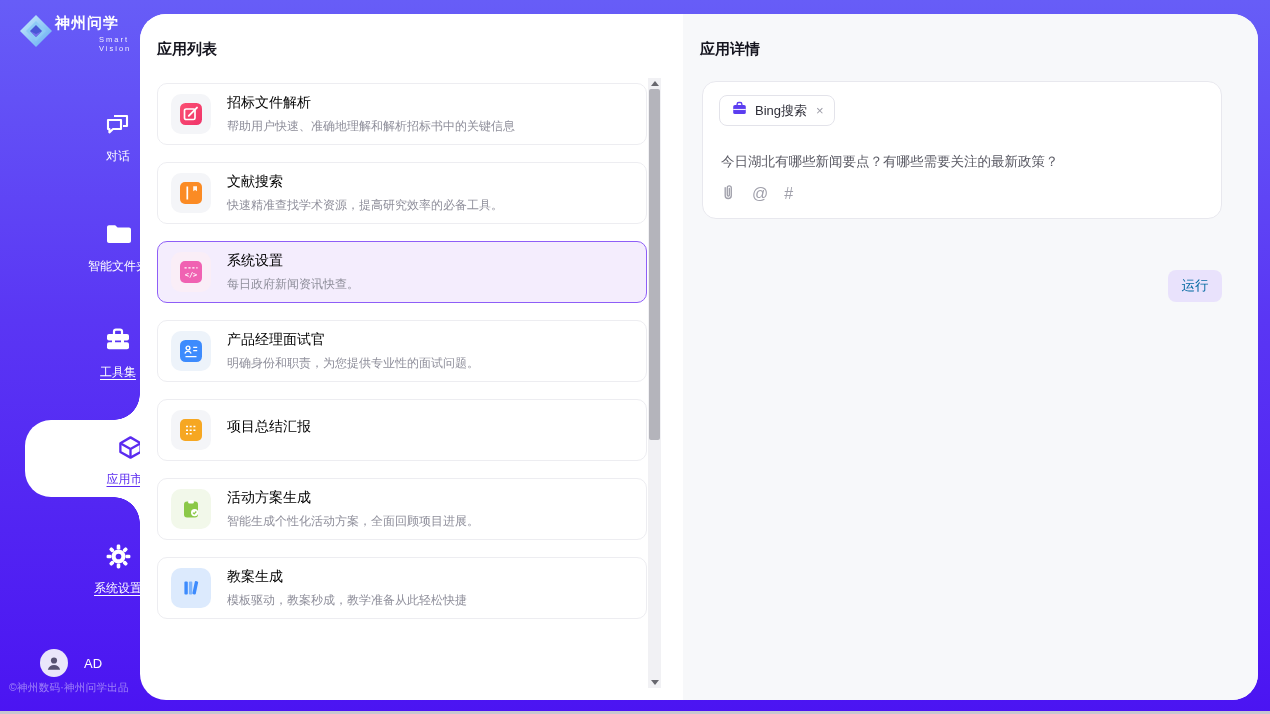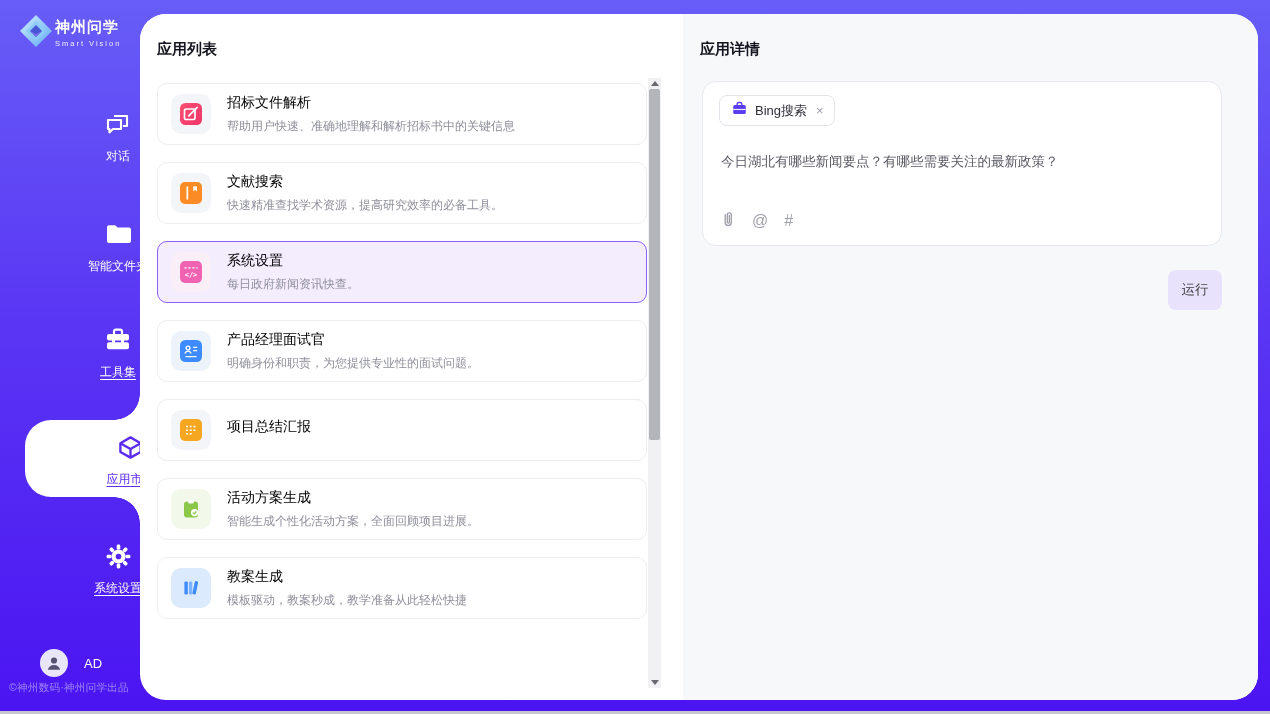--- a/index.html
+++ b/index.html
@@ -6,21 +6,21 @@
   html,body { width:1270px; height:714px; overflow:hidden; }
   body { font-family:"Liberation Sans","DejaVu Sans",sans-serif; }
   .canvas { position:relative; width:1270px; height:714px;
             background:linear-gradient(180deg,#675df7 0%,#5a36f4 45%,#4b14f2 100%); }
   .bottom-edge { position:absolute; left:0; bottom:0; width:100%; height:3px; background:#c7c7d0; }
 
   
   .sidebar { position:absolute; left:0; top:0; width:140px; height:714px; }
   .logo { position:absolute; left:18px; top:13px; display:flex; align-items:center; gap:1px; }
   .logo-name { color:#fff; font-size:15px; font-weight:bold; letter-spacing:1px; }
-  .logo-sub  { color:rgba(255,255,255,.9); font-size:7.5px; letter-spacing:2px; margin-top:2px; }
+  .logo-sub  { color:rgba(255,255,255,.9); font-size:7.5px; letter-spacing:2px; margin-top:2px;margin-left:44px; }
   .nav-item { position:absolute; left:0; width:140px; display:flex; flex-direction:column;
               align-items:center; gap:6px; color:#fff; cursor:pointer;margin-left:48px; }
   .nav-label { font-size:12px; color:#fff; }
   .nav-label.u { text-decoration:underline; text-underline-offset:3px; }
   .bump { position:absolute; left:25px; top:420px; width:115px; height:77px; background:#ffffff;
           border-radius:26px 0 0 26px; }
   .bump::before { content:""; position:absolute; right:0; top:-26px; width:26px; height:26px;
           background:radial-gradient(circle at 0 0, rgba(255,255,255,0) 25.5px, #ffffff 26px); }
   .bump::after  { content:""; position:absolute; right:0; bottom:-26px; width:26px; height:26px;
           background:radial-gradient(circle at 0 100%, rgba(255,255,255,0) 25.5px, #ffffff 26px); }
@@ -61,33 +61,33 @@
   .sb-up { top:0; } .sb-down { bottom:0; }
   .tri-up { width:0; height:0; border-left:4px solid transparent; border-right:4px solid transparent;
             border-bottom:5px solid #68686f; }
   .tri-down { width:0; height:0; border-left:4px solid transparent; border-right:4px solid transparent;
             border-top:5px solid #68686f; }
   .sb-thumb { position:absolute; left:1px; top:11px; width:11px; height:351px; background:#b4b4bb;
               border-radius:2px; cursor:pointer; }
 
   
   .detail-panel { position:absolute; left:543px; top:0; width:575px; height:686px; background:#f7f8fa; }
-  .detail-card { position:absolute; left:19px; top:67px; width:520px; height:165px; background:#fff;
+  .detail-card { position:absolute; left:19px; top:67px; width:520px; height:138px; background:#fff;
                  border:1px solid #e8e8ee; border-radius:14px; }
   .tool-tag { position:absolute; left:16px; top:13px; height:31px; display:inline-flex; align-items:center;
               gap:7px; padding:0 10px 0 11px; border:1px solid #e3e3ea; border-radius:8px; background:#fff; cursor:pointer; }
   .tag-label { font-size:13px; color:#2e2e38; }
   .tag-x { font-size:13px; color:#9b9ba6; margin-left:2px; cursor:pointer; }
   .prompt { position:absolute; left:18px; top:70px; width:470px; font-size:13.5px; color:#5a5a64;
             line-height:1.5; cursor:text; }
   .composer { position:absolute; left:17px; bottom:13px; display:flex; align-items:center; gap:16px;
               color:#a0a0ab; }
   .composer .sym { font-size:16px; cursor:pointer; }
-  .run-btn { position:absolute; right:36px; top:256px; width:54px; height:40px; background:#e9e2fc;
-             color:#404040; border:none; border-radius:8px; font-size:13.5px; cursor:pointer;
+  .run-btn { position:absolute; right:36px; top:256px; width:54px; height:32px; background:#e9e2fc;
+             color:#0369a1; border:none; border-radius:8px; font-size:13.5px; cursor:pointer;
              font-family:Liberation Sans, sans-serif; }
 </style>
 </head>
 <body>
 
 <div class="canvas">
 
   <aside class="sidebar">
 
     <div class="logo">

